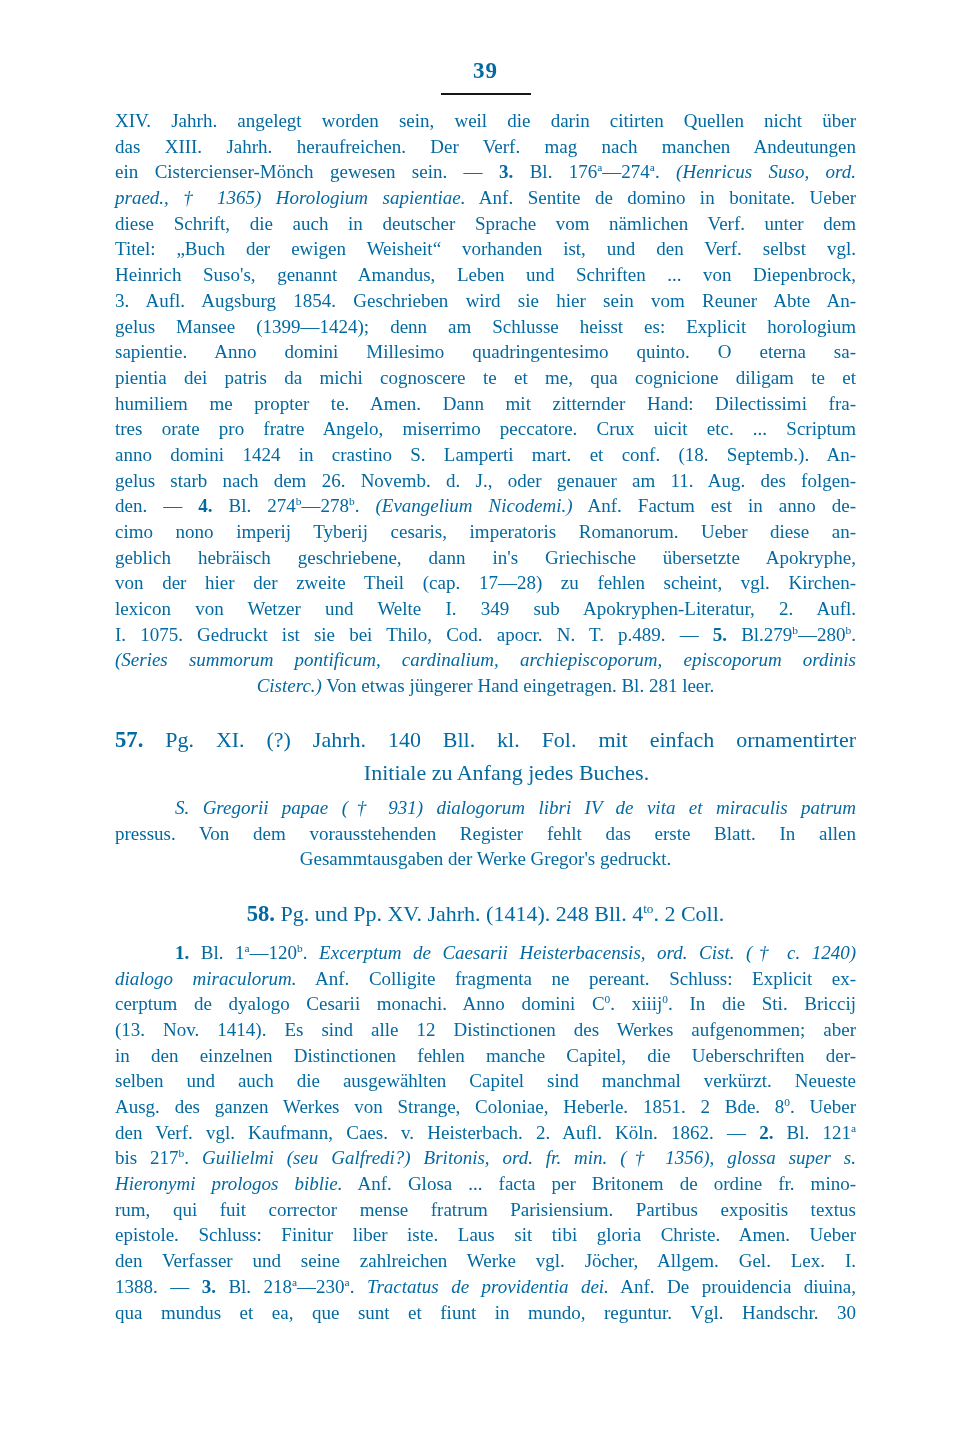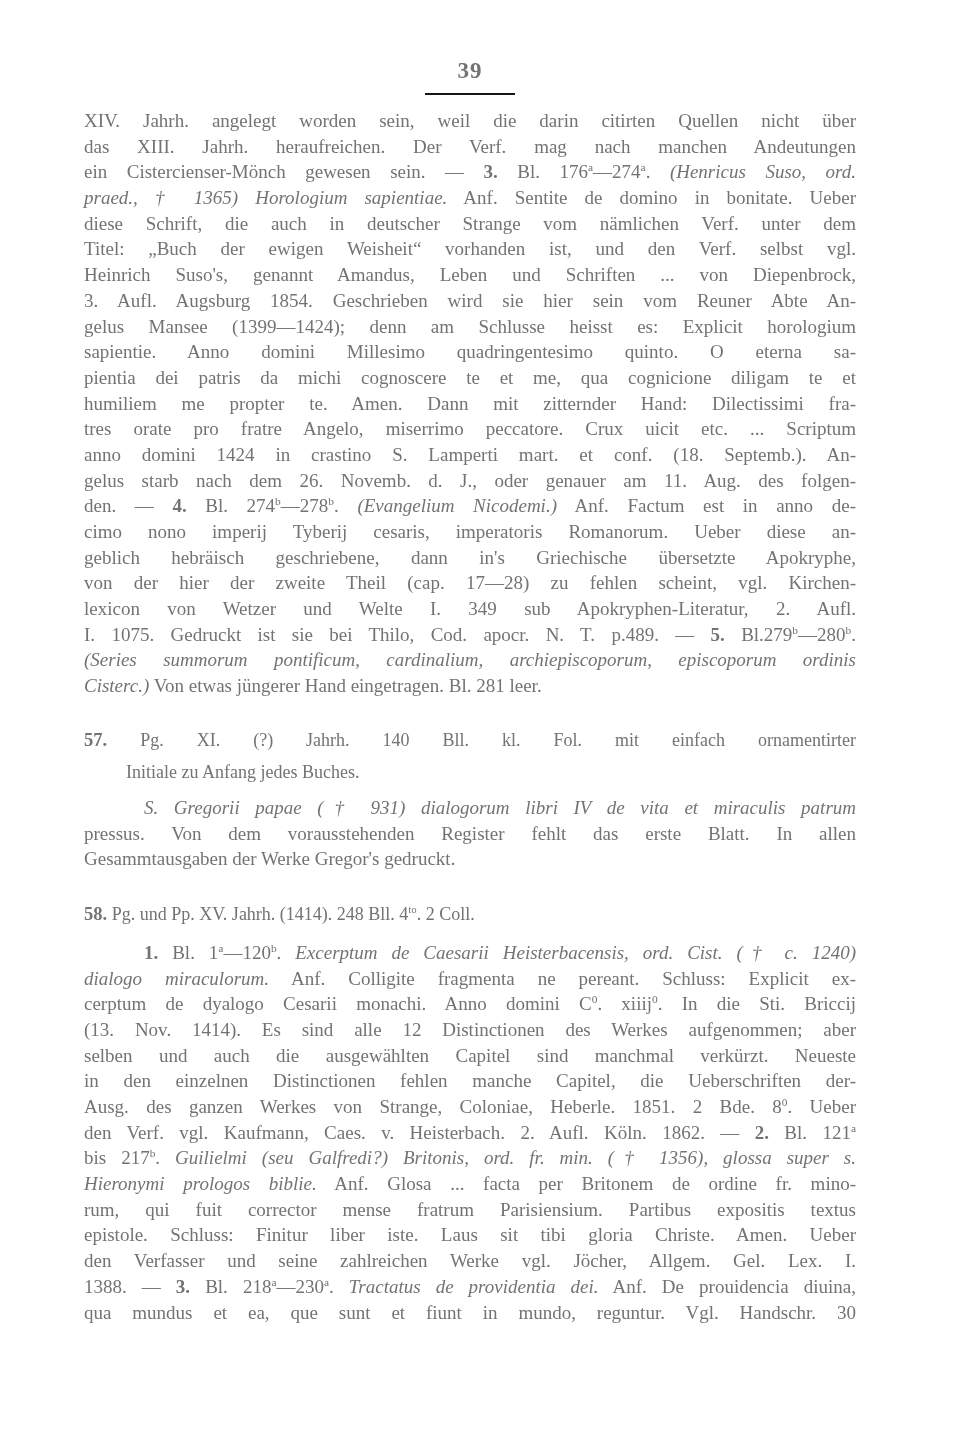--- a/index.html
+++ b/index.html
@@ -2,56 +2,56 @@
 <html><head>
 <meta charset="utf-8">
 <style>
   html, body { margin: 0; padding: 0; background: #ffffff; }
   .page {
     position: relative;
     width: 960px;
     height: 1438px;
     margin: 0;
     background: #ffffff;
-    color: #737373;
+    color: #0369a1;
     font-family: "Liberation Serif", "DejaVu Serif", serif;
     box-sizing: border-box;
-    padding: 58px 104px 0 84px;
+    padding: 58px 104px 0 115px;
     overflow: hidden;
   }
   .pagenum-wrap { text-align: center; }
   .pagenum {
     font-size: 23px;
     font-weight: bold;
     letter-spacing: 1px;
     line-height: 26px;
   }
   .pagenum-rule {
     width: 90px;
     height: 0;
     border-top: 2px solid #161616;
     margin: 9px auto 0 auto;
   }
   .textblock { margin-top: 13px; }
   section { margin: 0; padding: 0; }
   .line {
     line-height: 25.7px;
     height: 25.7px;
-    text-align: left;
+    text-align: center;
     white-space: nowrap;
   }
   .just {
     white-space: normal;
     text-align: justify;
     text-align-last: justify;
   }
   .ind1 { padding-left: 42px; }
   .ind2 { padding-left: 60px; }
   .body-text { font-size: 19px; }
-  .heading { font-size: 18px; }
+  .heading { font-size: 22px; }
   .heading .line { line-height: 33px; height: 33px; }
   .heading .bd { font-size: 1.03em; }
   .rm { font-style: normal; }
   .it { font-style: italic; }
   .bd { font-weight: bold; }
   sup { font-size: 0.6em; line-height: 0; vertical-align: super; letter-spacing: 0; }
   section[data-name="entry-57-heading"] { margin-top: 24px; }
   section[data-name="entry-57-body"]    { margin-top: 6px; }
   section[data-name="entry-58-heading"] { margin-top: 25px; }
   section[data-name="entry-58-body"]    { margin-top: 10px; }
@@ -63,21 +63,21 @@
   <header class="pagenum-wrap" data-name="page-header">
     <div class="pagenum" data-name="page-number">39</div>
     <div class="pagenum-rule" data-name="page-number-rule"></div>
   </header>
   <main class="textblock" data-name="text-block">
     <section class="para body-text" data-name="intro-paragraph">
         <div class="line just" data-name="text-line"><span class="rm" data-name="text-run">XIV. Jahrh. angelegt worden sein, weil die darin citirten Quellen nicht über</span></div>
         <div class="line just" data-name="text-line"><span class="rm" data-name="text-run">das XIII. Jahrh. heraufreichen. Der Verf. mag nach manchen Andeutungen</span></div>
         <div class="line just" data-name="text-line"><span class="rm" data-name="text-run">ein Cistercienser-Mönch gewesen sein. — </span><span class="bd" data-name="text-run">3.</span><span class="rm" data-name="text-run"> Bl. 176</span><sup data-name="text-run">a</sup><span class="rm" data-name="text-run">—274</span><sup data-name="text-run">a</sup><span class="rm" data-name="text-run">. </span><span class="it" data-name="text-run">(Henricus Suso, ord.</span></div>
         <div class="line just" data-name="text-line"><span class="it" data-name="text-run">praed., † 1365) Horologium sapientiae.</span><span class="rm" data-name="text-run"> Anf. Sentite de domino in bonitate. Ueber</span></div>
-        <div class="line just" data-name="text-line"><span class="rm" data-name="text-run">diese Schrift, die auch in deutscher Strange vom nämlichen Verf. unter dem</span></div>
+        <div class="line just" data-name="text-line"><span class="rm" data-name="text-run">diese Schrift, die auch in deutscher Sprache vom nämlichen Verf. unter dem</span></div>
         <div class="line just" data-name="text-line"><span class="rm" data-name="text-run">Titel: „Buch der ewigen Weisheit“ vorhanden ist, und den Verf. selbst vgl.</span></div>
         <div class="line just" data-name="text-line"><span class="rm" data-name="text-run">Heinrich Suso's, genannt Amandus, Leben und Schriften ... von Diepenbrock,</span></div>
         <div class="line just" data-name="text-line"><span class="rm" data-name="text-run">3. Aufl. Augsburg 1854. Geschrieben wird sie hier sein vom Reuner Abte An-</span></div>
         <div class="line just" data-name="text-line"><span class="rm" data-name="text-run">gelus Mansee (1399—1424); denn am Schlusse heisst es: Explicit horologium</span></div>
         <div class="line just" data-name="text-line"><span class="rm" data-name="text-run">sapientie. Anno domini Millesimo quadringentesimo quinto. O eterna sa-</span></div>
         <div class="line just" data-name="text-line"><span class="rm" data-name="text-run">pientia dei patris da michi cognoscere te et me, qua cognicione diligam te et</span></div>
         <div class="line just" data-name="text-line"><span class="rm" data-name="text-run">humiliem me propter te. Amen. Dann mit zitternder Hand: Dilectissimi fra-</span></div>
         <div class="line just" data-name="text-line"><span class="rm" data-name="text-run">tres orate pro fratre Angelo, miserrimo peccatore. Crux uicit etc. ... Scriptum</span></div>
         <div class="line just" data-name="text-line"><span class="rm" data-name="text-run">anno domini 1424 in crastino S. Lamperti mart. et conf. (18. Septemb.). An-</span></div>
         <div class="line just" data-name="text-line"><span class="rm" data-name="text-run">gelus starb nach dem 26. Novemb. d. J., oder genauer am 11. Aug. des folgen-</span></div>
@@ -100,22 +100,22 @@
         <div class="line" data-name="text-line"><span class="rm" data-name="text-run">Gesammtausgaben der Werke Gregor's gedruckt.</span></div>
       </section>
     <section class="heading" data-name="entry-58-heading">
         <div class="line" data-name="text-line"><span class="bd" data-name="text-run">58.</span><span class="rm" data-name="text-run"> Pg. und Pp. XV. Jahrh. (1414). 248 Bll. 4</span><sup data-name="text-run">to</sup><span class="rm" data-name="text-run">. 2 Coll.</span></div>
       </section>
     <section class="para body-text" data-name="entry-58-body">
         <div class="line just ind2" data-name="text-line"><span class="bd" data-name="text-run">1.</span><span class="rm" data-name="text-run"> Bl. 1</span><sup data-name="text-run">a</sup><span class="rm" data-name="text-run">—120</span><sup data-name="text-run">b</sup><span class="rm" data-name="text-run">. </span><span class="it" data-name="text-run">Excerptum de Caesarii Heisterbacensis, ord. Cist. († c. 1240)</span></div>
         <div class="line just" data-name="text-line"><span class="it" data-name="text-run">dialogo miraculorum.</span><span class="rm" data-name="text-run"> Anf. Colligite fragmenta ne pereant. Schluss: Explicit ex-</span></div>
         <div class="line just" data-name="text-line"><span class="rm" data-name="text-run">cerptum de dyalogo Cesarii monachi. Anno domini C</span><sup data-name="text-run">0</sup><span class="rm" data-name="text-run">. xiiij</span><sup data-name="text-run">0</sup><span class="rm" data-name="text-run">. In die Sti. Briccij</span></div>
         <div class="line just" data-name="text-line"><span class="rm" data-name="text-run">(13. Nov. 1414). Es sind alle 12 Distinctionen des Werkes aufgenommen; aber</span></div>
+        <div class="line just" data-name="text-line"><span class="rm" data-name="text-run">in den einzelnen Distinctionen fehlen manche Capitel, die Ueberschriften der-</span></div>
         <div class="line just" data-name="text-line"><span class="rm" data-name="text-run">selben und auch die ausgewählten Capitel sind manchmal verkürzt. Neueste</span></div>
-        <div class="line just" data-name="text-line"><span class="rm" data-name="text-run">in den einzelnen Distinctionen fehlen manche Capitel, die Ueberschriften der-</span></div>
         <div class="line just" data-name="text-line"><span class="rm" data-name="text-run">Ausg. des ganzen Werkes von Strange, Coloniae, Heberle. 1851. 2 Bde. 8</span><sup data-name="text-run">0</sup><span class="rm" data-name="text-run">. Ueber</span></div>
         <div class="line just" data-name="text-line"><span class="rm" data-name="text-run">den Verf. vgl. Kaufmann, Caes. v. Heisterbach. 2. Aufl. Köln. 1862. — </span><span class="bd" data-name="text-run">2.</span><span class="rm" data-name="text-run"> Bl. 121</span><sup data-name="text-run">a</sup></div>
         <div class="line just" data-name="text-line"><span class="rm" data-name="text-run">bis 217</span><sup data-name="text-run">b</sup><span class="rm" data-name="text-run">. </span><span class="it" data-name="text-run">Guilielmi (seu Galfredi?) Britonis, ord. fr. min. († 1356), glossa super s.</span></div>
         <div class="line just" data-name="text-line"><span class="it" data-name="text-run">Hieronymi prologos biblie.</span><span class="rm" data-name="text-run"> Anf. Glosa ... facta per Britonem de ordine fr. mino-</span></div>
         <div class="line just" data-name="text-line"><span class="rm" data-name="text-run">rum, qui fuit corrector mense fratrum Parisiensium. Partibus expositis textus</span></div>
         <div class="line just" data-name="text-line"><span class="rm" data-name="text-run">epistole. Schluss: Finitur liber iste. Laus sit tibi gloria Christe. Amen. Ueber</span></div>
         <div class="line just" data-name="text-line"><span class="rm" data-name="text-run">den Verfasser und seine zahlreichen Werke vgl. Jöcher, Allgem. Gel. Lex. I.</span></div>
         <div class="line just" data-name="text-line"><span class="rm" data-name="text-run">1388. — </span><span class="bd" data-name="text-run">3.</span><span class="rm" data-name="text-run"> Bl. 218</span><sup data-name="text-run">a</sup><span class="rm" data-name="text-run">—230</span><sup data-name="text-run">a</sup><span class="rm" data-name="text-run">. </span><span class="it" data-name="text-run">Tractatus de providentia dei.</span><span class="rm" data-name="text-run"> Anf. De prouidencia diuina,</span></div>
         <div class="line just" data-name="text-line"><span class="rm" data-name="text-run">qua mundus et ea, que sunt et fiunt in mundo, reguntur. Vgl. Handschr. 30</span></div>
       </section>

